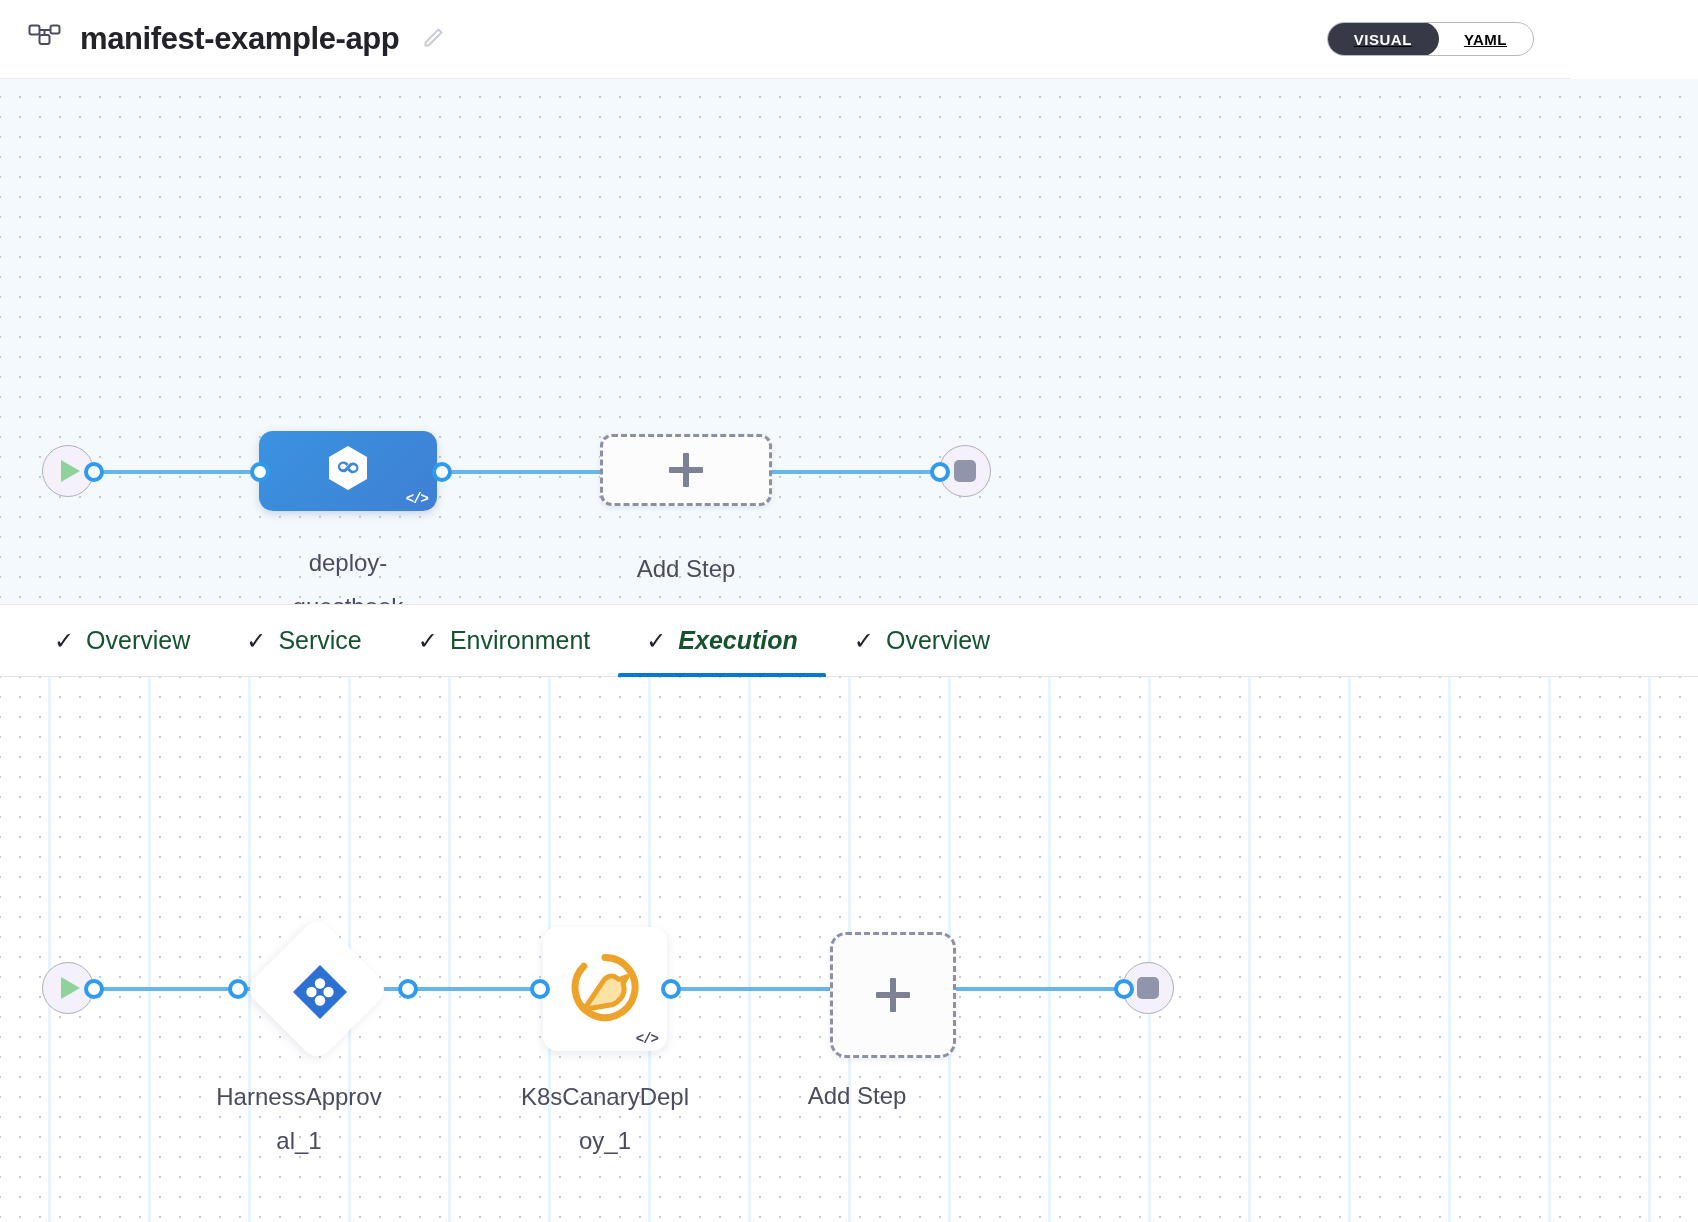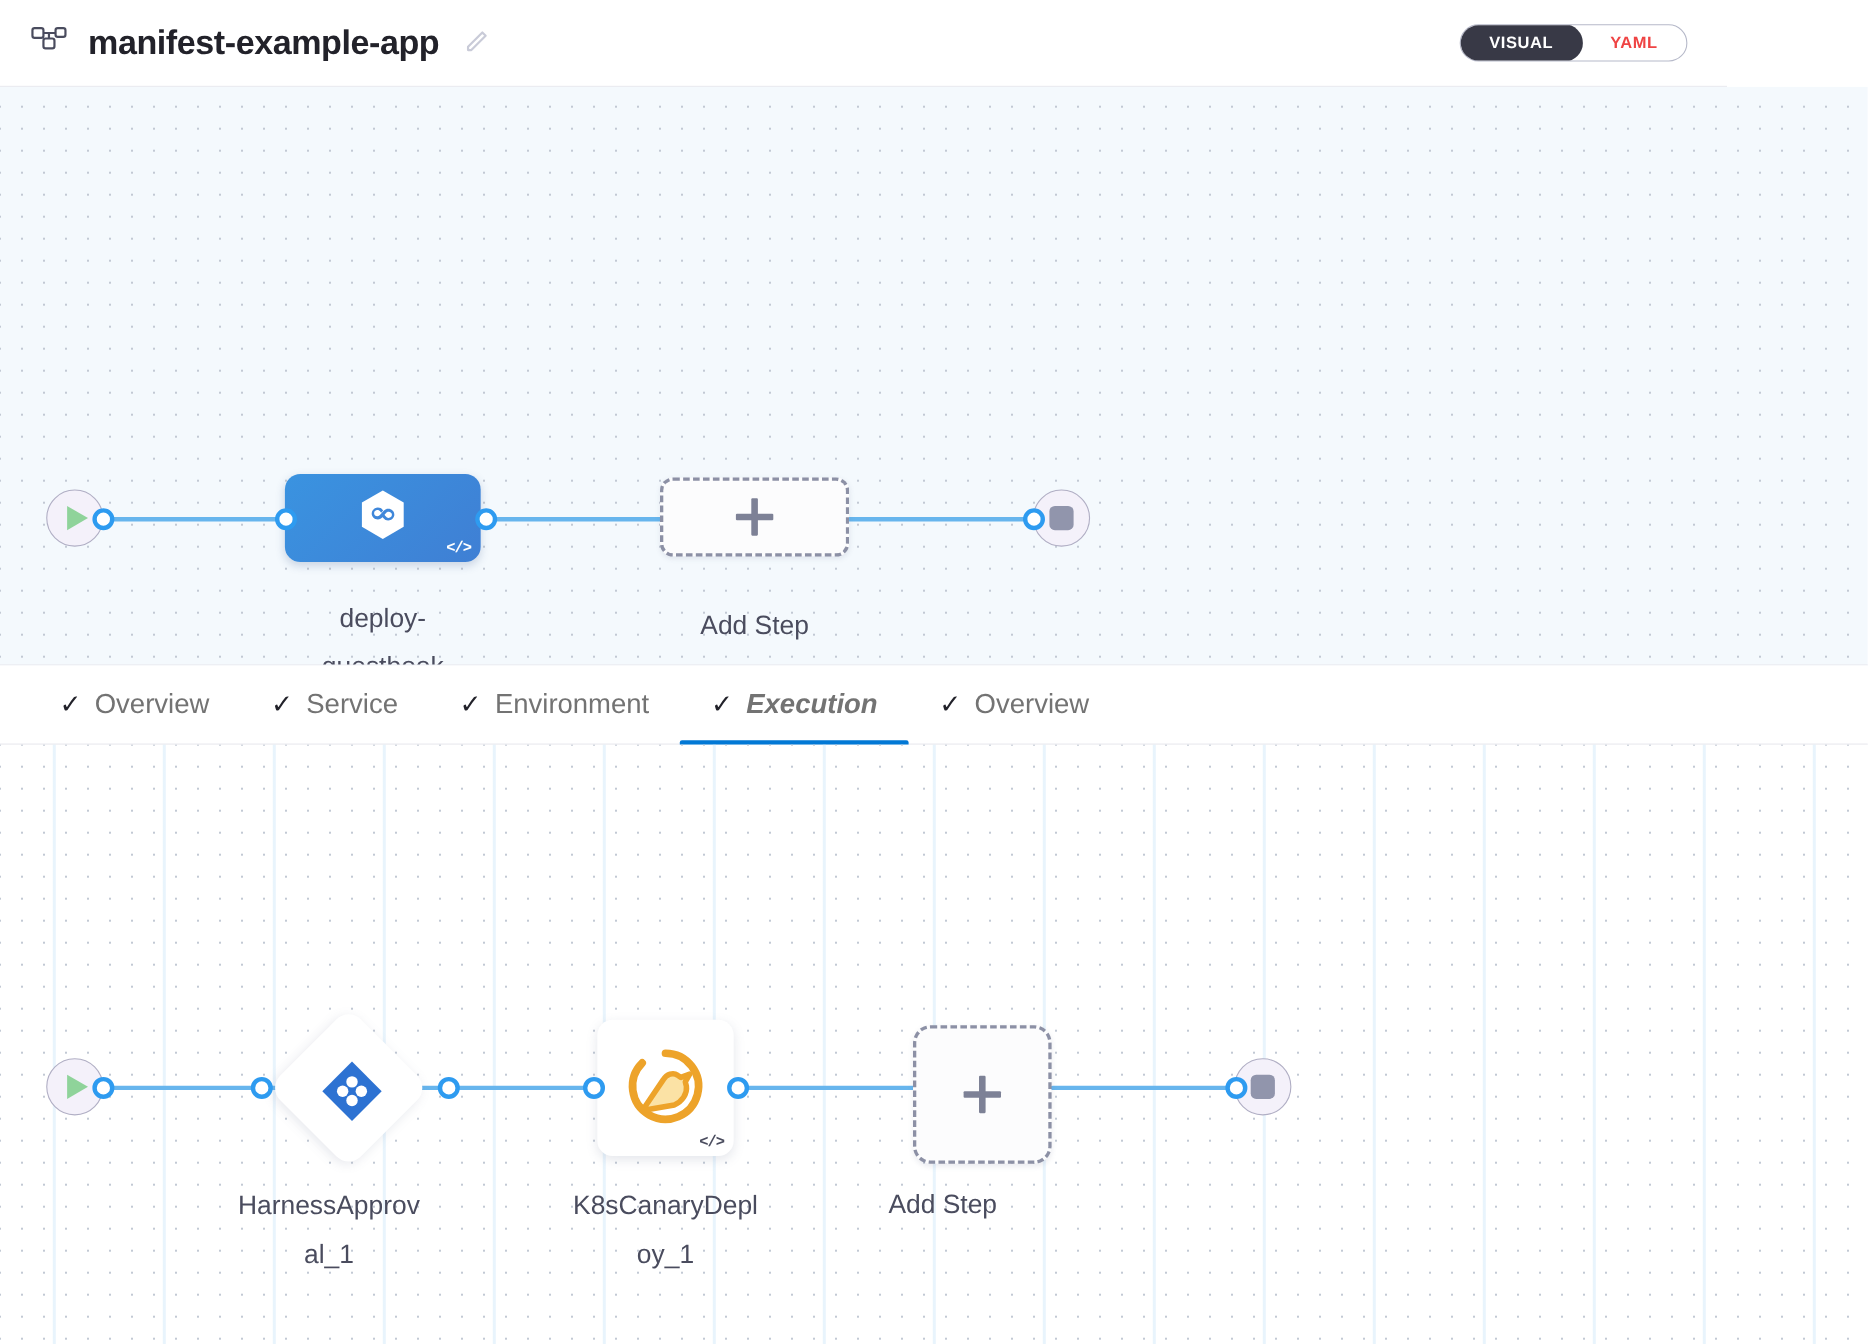--- a/index.html
+++ b/index.html
@@ -70,30 +70,31 @@
   }
   .view-toggle {
     display: flex;
     align-items: stretch;
     border: 1px solid #b6b9c9;
     border-radius: 18px;
     height: 34px;
     background: #ffffff;
     overflow: hidden;
     box-sizing: border-box;
+    text-decoration: underline;
   }
   .view-toggle-opt {
     display: flex;
     align-items: center;
     justify-content: center;
     padding: 0 26px;
     font-size: 15px;
     font-weight: bold;
     letter-spacing: 0.5px;
-    color: #ef4444;
+    color: #000000;
     cursor: pointer;
     border-radius: 18px;
     user-select: none;
   }
   .view-toggle-opt.active {
     background: #383946;
     color: #ffffff;
     margin: -1px;
     padding: 0 27px;
   }
@@ -139,21 +140,21 @@
     user-select: none;
   }
   .tab-check {
     font-size: 24px;
     line-height: 1;
     color: #22222a;
     display: block;
   }
   .tab-label {
     font-size: 25px;
-    color: #737373;
+    color: #14532d;
     white-space: nowrap;
   }
   .tab.active .tab-label { font-weight: bold; font-style: italic; }
   .tab.active::after {
     content: "";
     position: absolute;
     left: 0;
     right: 0;
     bottom: -1px;
     height: 4px;

